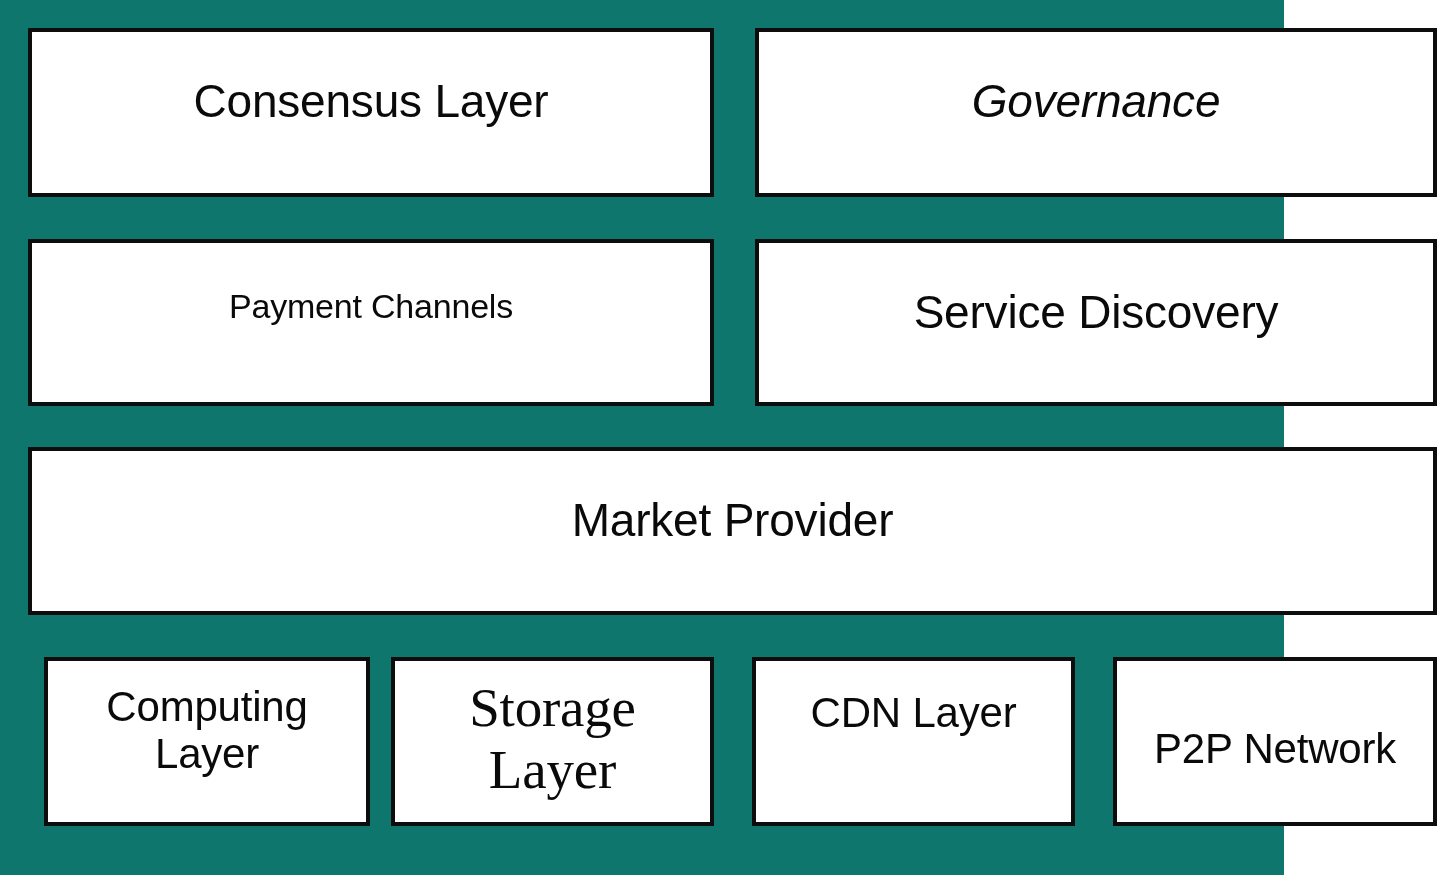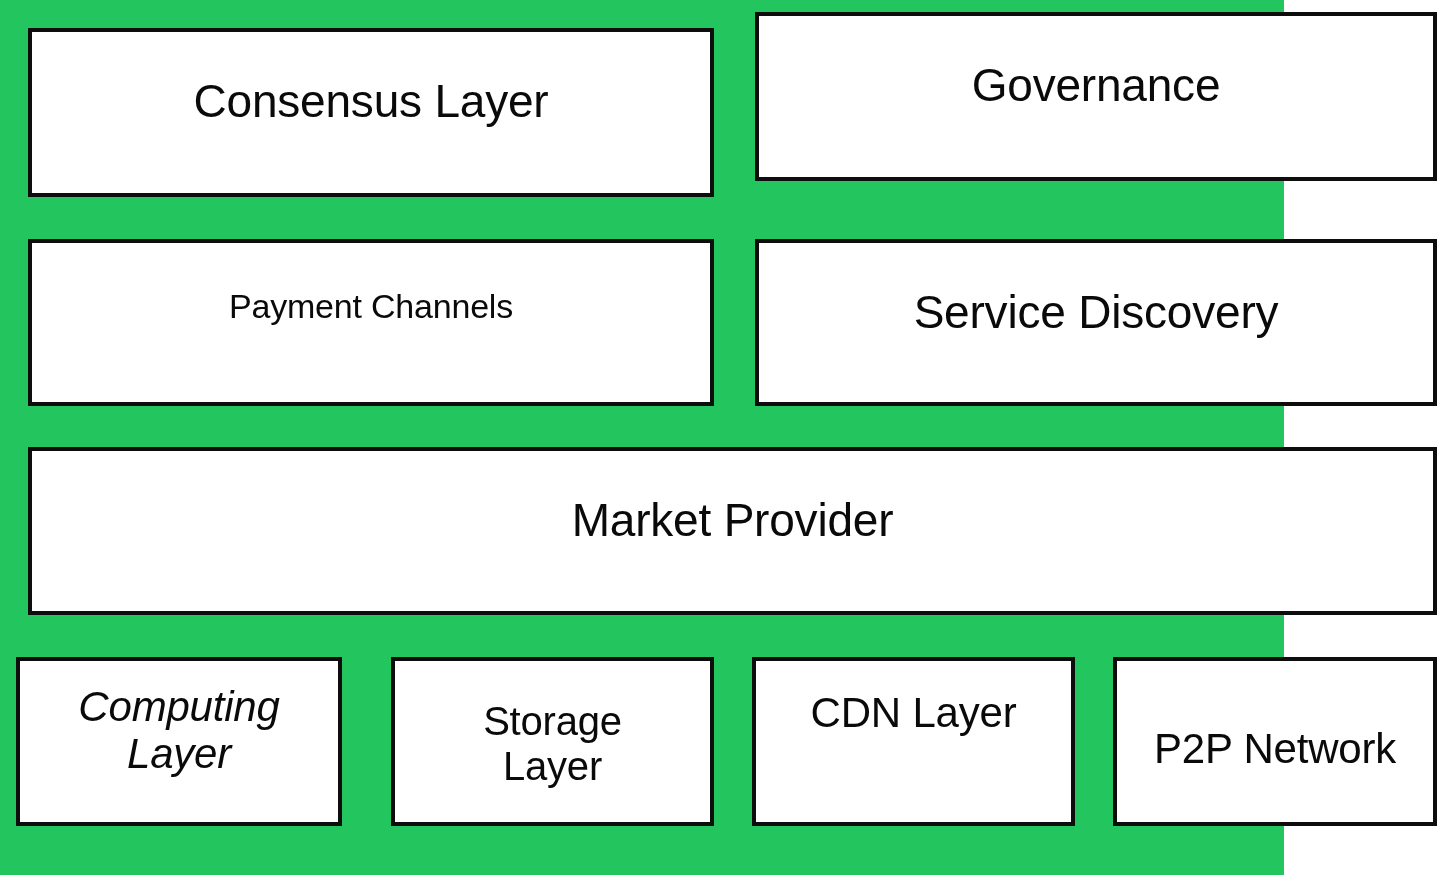--- a/index.html
+++ b/index.html
@@ -11,21 +11,21 @@
   body {
     width: 1456px;
     height: 875px;
     font-family: "Liberation Sans", sans-serif;
     overflow: hidden;
   }
   #diagram-canvas {
     position: relative;
     width: 1284px;
     height: 875px;
-    background: #22c55e;
+    background: #0f766e;
   }
   .node-box {
     position: absolute;
     box-sizing: border-box;
     background: #ffffff;
     border: 4px solid #0d0d0d;
     display: flex;
     flex-direction: column;
     align-items: center;
     justify-content: flex-start;
@@ -34,39 +34,39 @@
     font-family: "Liberation Sans", sans-serif;
     color: #0a0a0a;
     text-align: center;
     line-height: 1.12;
     white-space: pre-line;
     letter-spacing: -0.2px;
     font-weight: 400;
   }
   
   .box-consensus-layer   { left: 28px;  top: 28px;  width: 686px; height: 169px; }
-  .box-governance        { left: 755px; top: 12px;  width: 682px; height: 169px; }
+  .box-governance        { left: 755px; top: 28px;  width: 682px; height: 169px; font-style: italic; }
   .box-payment-channels  { left: 28px;  top: 239px; width: 686px; height: 167px; }
   .box-service-discovery { left: 755px; top: 239px; width: 682px; height: 167px; }
   
   .box-market-provider   { left: 28px;  top: 447px; width: 1409px; height: 168px; }
   
-  .box-computing-layer   { left: 16px;   top: 657px; width: 326px; height: 169px; font-style: italic; }
+  .box-computing-layer   { left: 44px;   top: 657px; width: 326px; height: 169px; }
   .box-storage-layer     { left: 391px;  top: 657px; width: 323px; height: 169px; }
   .box-cdn-layer         { left: 752px;  top: 657px; width: 323px; height: 169px; }
   .box-p2p-network       { left: 1113px; top: 657px; width: 324px; height: 169px; }
 
   
   .box-consensus-layer   .node-label { font-size: 46px; padding-top: 44px; }
   .box-governance        .node-label { font-size: 46px; padding-top: 44px; }
   .box-payment-channels  .node-label { font-size: 34px; padding-top: 44px; }
   .box-service-discovery .node-label { font-size: 46px; padding-top: 44px; }
   .box-market-provider   .node-label { font-size: 46px; padding-top: 44px; }
   .box-computing-layer   .node-label { font-size: 42px; padding-top: 22px; }
-  .box-storage-layer     .node-label { font-size: 40px; padding-top: 38px; }
+  .box-storage-layer     .node-label { font-size: 55px; padding-top: 16px; font-family: Liberation Serif, serif; }
   .box-cdn-layer         .node-label { font-size: 42px; padding-top: 28px; }
   .box-p2p-network       .node-label { font-size: 42px; padding-top: 64px; }
 </style>
 </head>
 <body>
 
 <div id="diagram-canvas">
 
   <div class="node-box box-consensus-layer">
     <span class="node-label">Consensus Layer</span>

